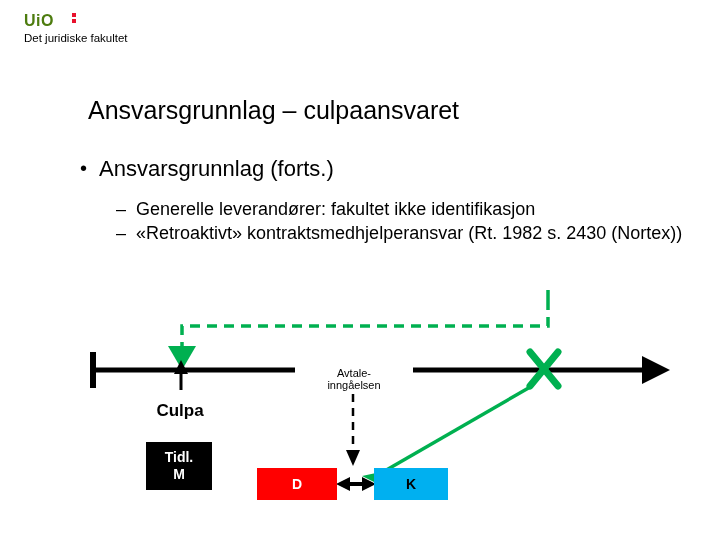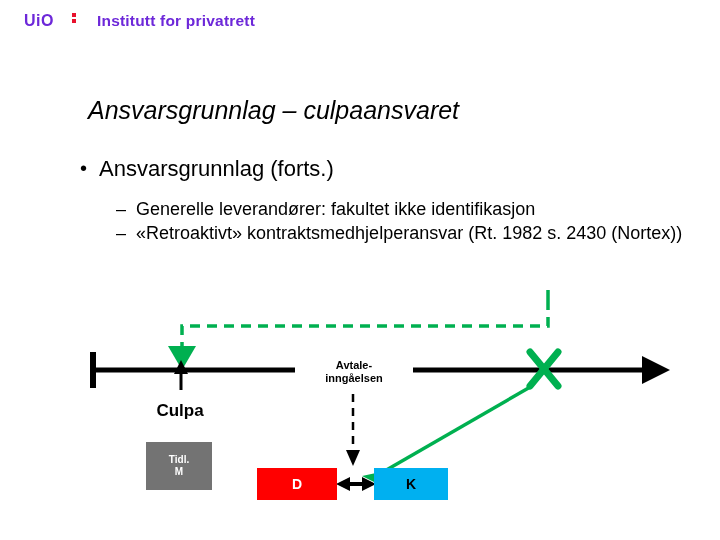--- a/index.html
+++ b/index.html
@@ -22,21 +22,21 @@
     top: 12px;
     width: 300px;
     height: 36px;
   }
   .logo-line1 {
     display: flex;
     align-items: baseline;
     gap: 18px;
     font-weight: bold;
     font-size: 15.5px;
-    color: #6d28d9;
+    color: #4d7c0f;
     letter-spacing: 0.2px;
   }
   .logo-uio {
     font-weight: bold;
     font-size: 16px;
     letter-spacing: 0.5px;
   }
   .logo-colon-dots {
     display: inline-block;
     width: 7px;
@@ -61,21 +61,20 @@
 
   
   .slide-title {
     position: absolute;
     left: 88px;
     top: 96px;
     font-size: 25px;
     color: #000000;
     font-family: "Liberation Sans", sans-serif;
     white-space: nowrap;
-    font-style: italic;
   }
 
   
   .bullet-l1 {
     position: absolute;
     left: 80px;
     top: 156px;
     font-size: 22px;
     color: #000000;
     display: flex;
@@ -132,38 +131,39 @@
     color: #000000;
   }
   .node-avtale {
     left: 295px;
     top: 62px;
     width: 118px;
     height: 40px;
     background: #ffffff;
     font-size: 11px;
     line-height: 1.15;
-    font-weight: bold;
+    font-weight: normal;
+    align-items: flex-end;
   }
   .node-culpa {
     left: 152px;
     top: 110px;
     width: 56px;
     height: 22px;
     background: #ffffff;
     font-size: 17px;
   }
   .node-tidlm {
     left: 146px;
     top: 152px;
     width: 66px;
     height: 48px;
-    background: #737373;
+    background: #000000;
     color: #ffffff;
-    font-size: 10px;
+    font-size: 14px;
     line-height: 1.2;
   }
   .node-d {
     left: 257px;
     top: 178px;
     width: 80px;
     height: 32px;
     background: #ff0000;
     color: #ffffff;
     font-size: 14px;
@@ -181,22 +181,22 @@
 </head>
 <body>
 
 <div class="logo-block">
   <div class="logo-line1">
     <span class="logo-uio">UiO</span>
     <span class="logo-colon-dots">
       <span></span>
         <span></span>
     </span>
-    <span>Institutt for privatrett</span>
-  </div>
+  </div>
+  <div class="logo-line2">Det juridiske fakultet</div>
 </div>
 
 <div class="slide-title">Ansvarsgrunnlag – culpaansvaret</div>
 
 <div class="bullet-l1">
   <span class="dot">•</span>
   <span>Ansvarsgrunnlag (forts.)</span>
 </div>
 
 <div class="sub-list">

